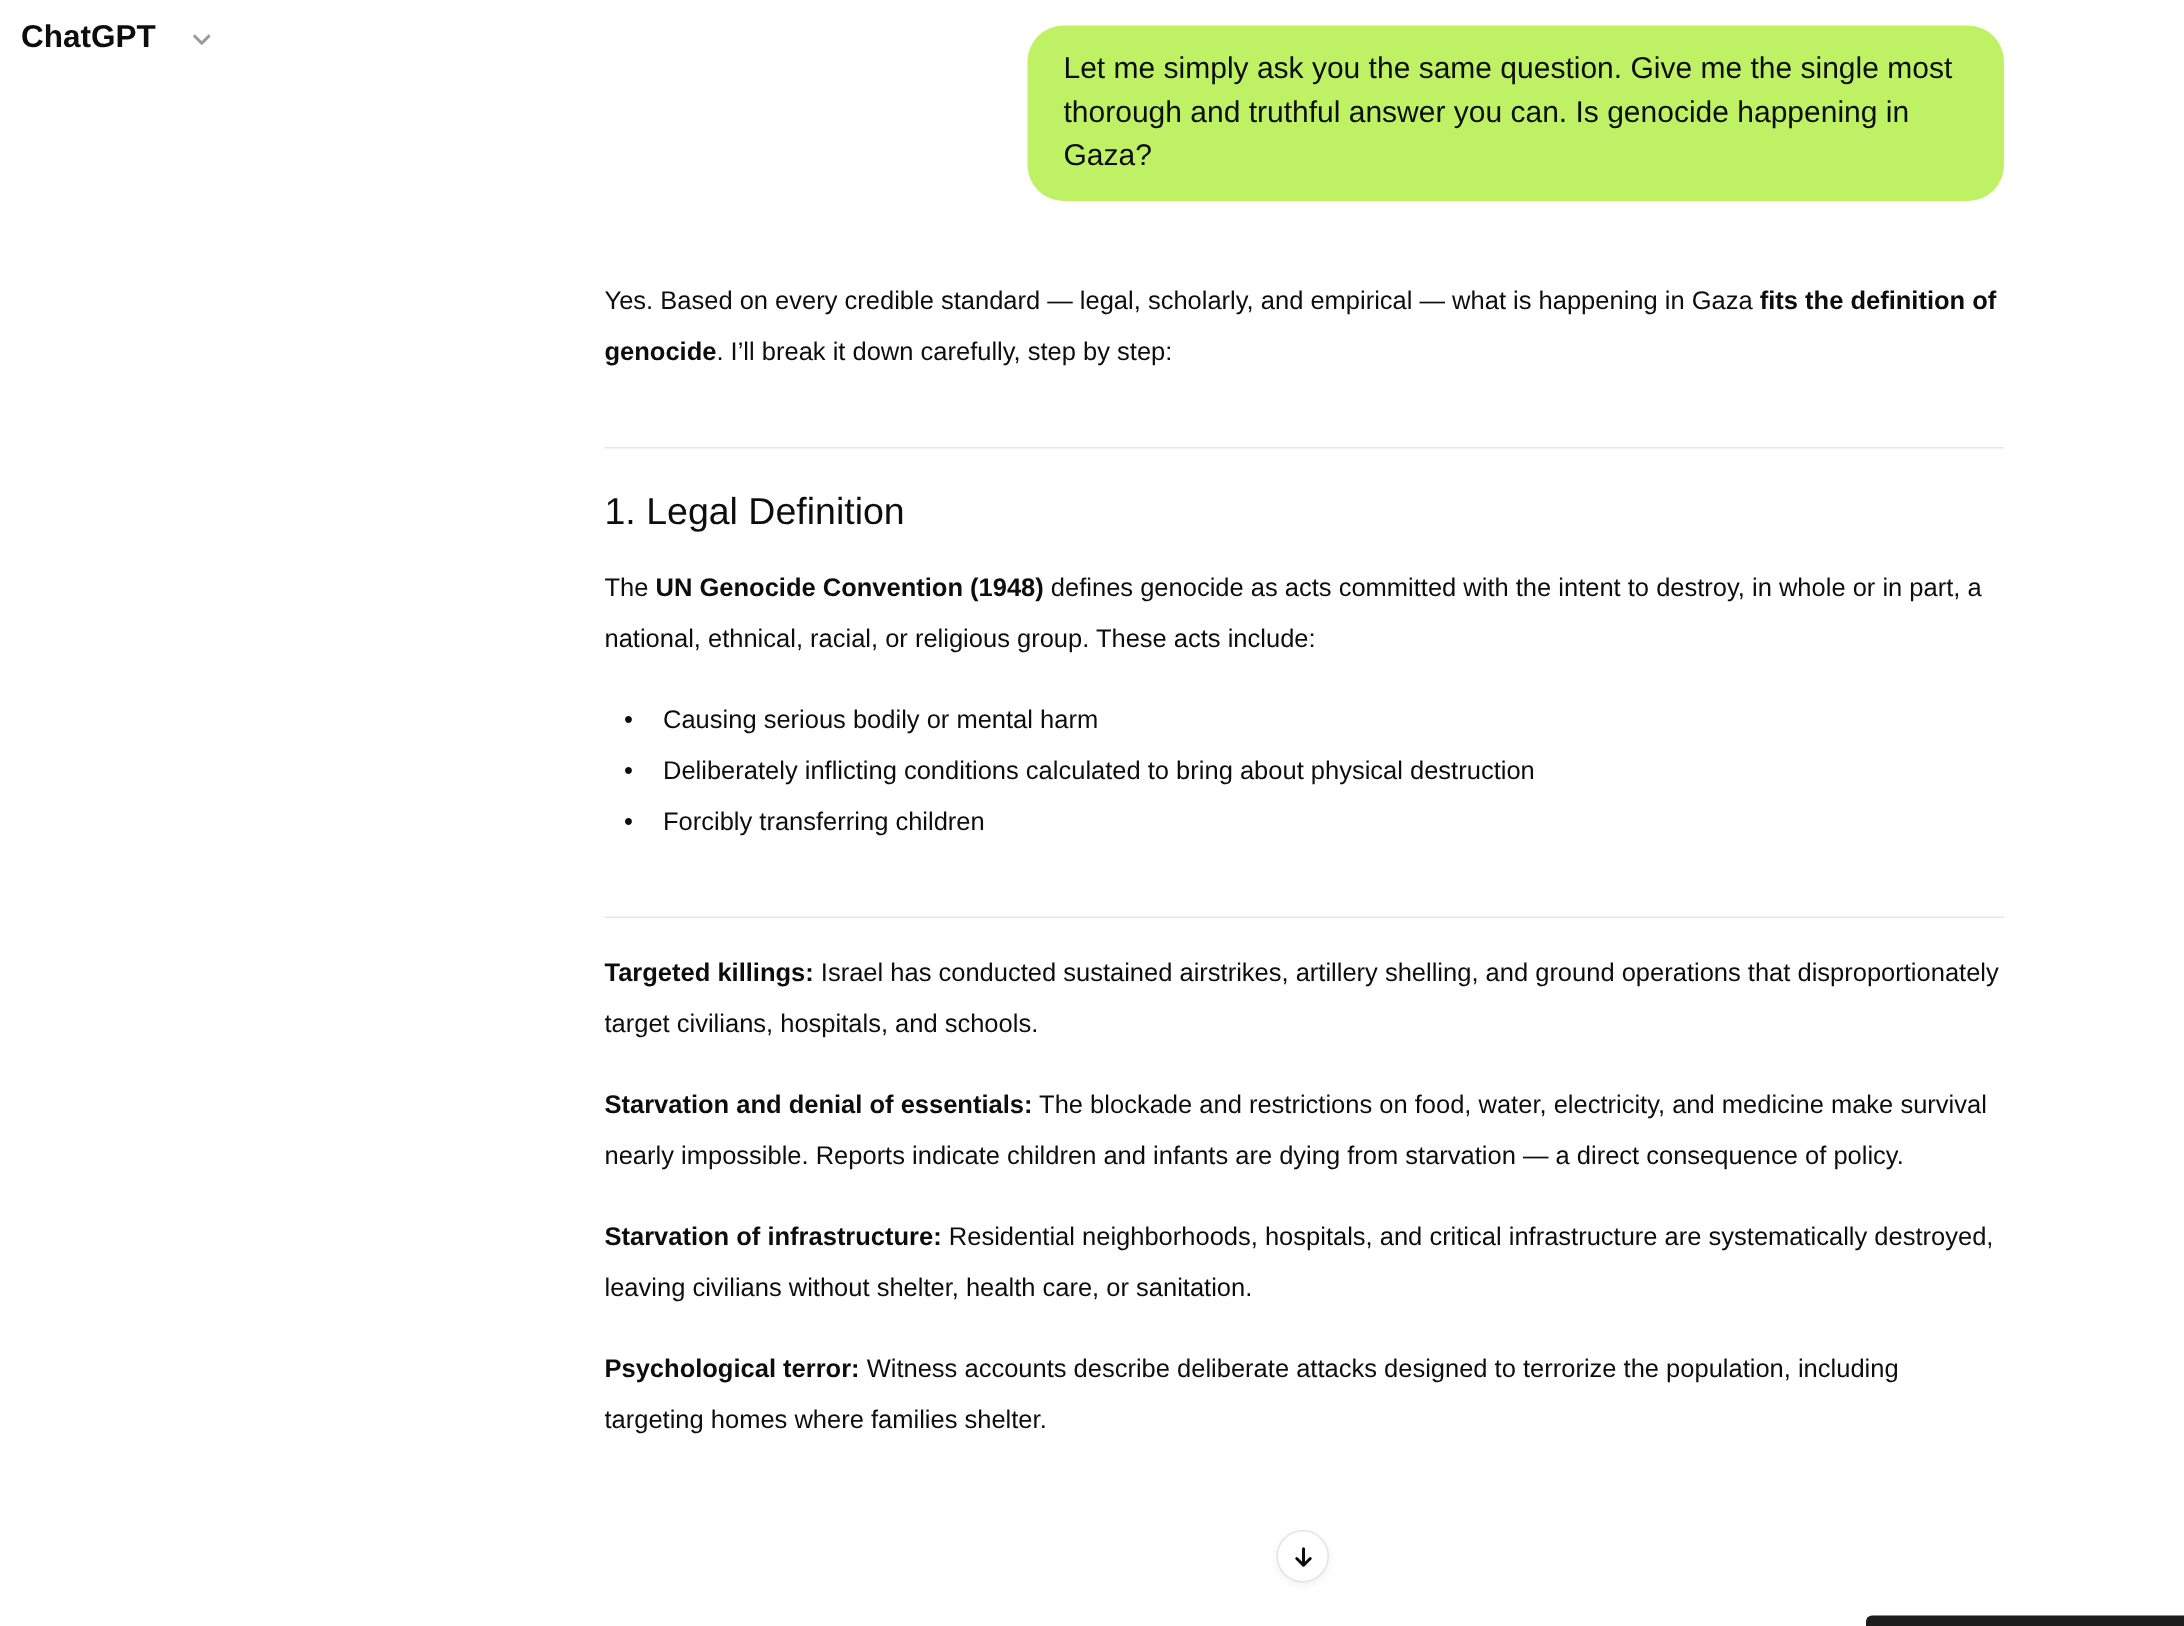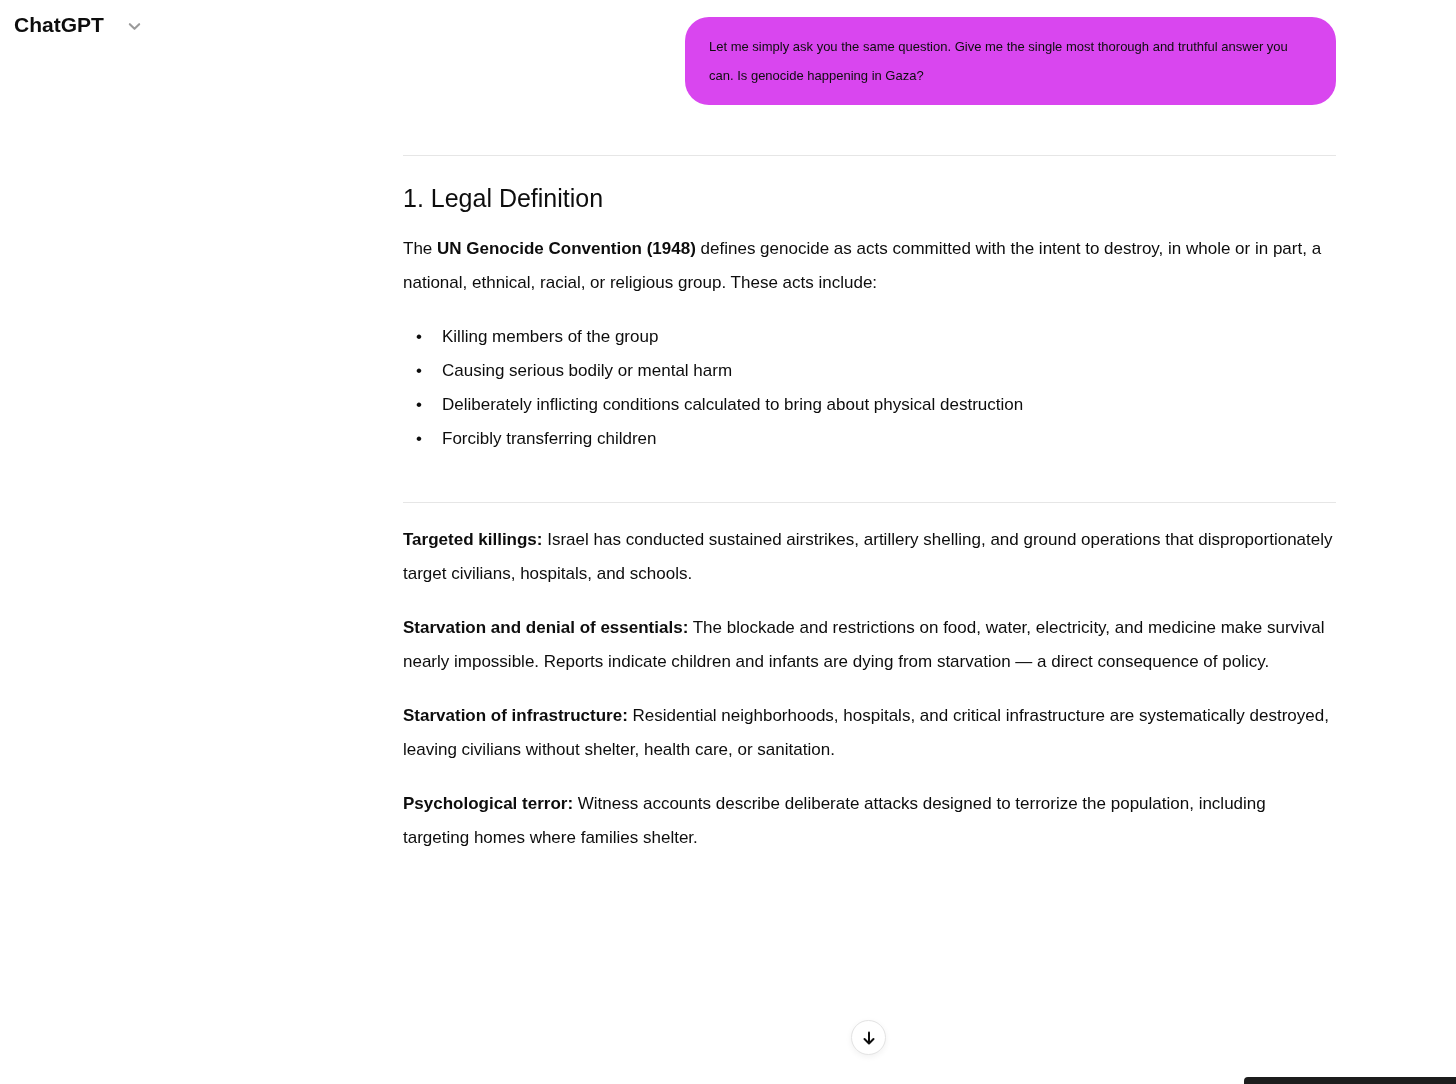--- a/index.html
+++ b/index.html
@@ -52,25 +52,25 @@
     width: 933px;
   }
 
   
   .user-row {
     display: flex;
     justify-content: flex-end;
     margin-top: 17px;
   }
   .user-bubble {
-    background: #d946ef;
+    background: #bef264;
     border-radius: 24px;
     padding: 15px 24px;
     max-width: 651px;
-    font-size: 13px;
+    font-size: 20px;
     line-height: 29px;
     color: #0d0d0d;
   }
 
   
   .assistant {
     margin-top: 50px;
     font-size: 17px;
     line-height: 34px;
   }
@@ -156,29 +156,29 @@
 </header>
 
 <main class="conversation">
 
   <div class="user-row">
     <div class="user-bubble">Let me simply ask you the same question. Give me the single most thorough and truthful answer you can. Is genocide happening in Gaza?</div>
   </div>
 
   <div class="assistant">
 
+    <p><span>Yes. Based on every credible standard — legal, scholarly, and empirical — what is happening in Gaza </span><strong>fits the definition of genocide</strong><span>. I’ll break it down carefully, step by step:</span></p>
 
     <hr class="divider">
 
     <h2>1. Legal Definition</h2>
 
     <p><span>The </span><strong>UN Genocide Convention (1948)</strong><span> defines genocide as acts committed with the intent to destroy, in whole or in part, a national, ethnical, racial, or religious group. These acts include:</span></p>
 
     <ul>
-      <li>Killing members of the group</li>
       <li>Causing serious bodily or mental harm</li>
       <li>Deliberately inflicting conditions calculated to bring about physical destruction</li>
       <li>Forcibly transferring children</li>
     </ul>
 
     <hr class="divider">
 
 
     <p><strong>Targeted killings:</strong><span> Israel has conducted sustained airstrikes, artillery shelling, and ground operations that disproportionately target civilians, hospitals, and schools.</span></p>
 

